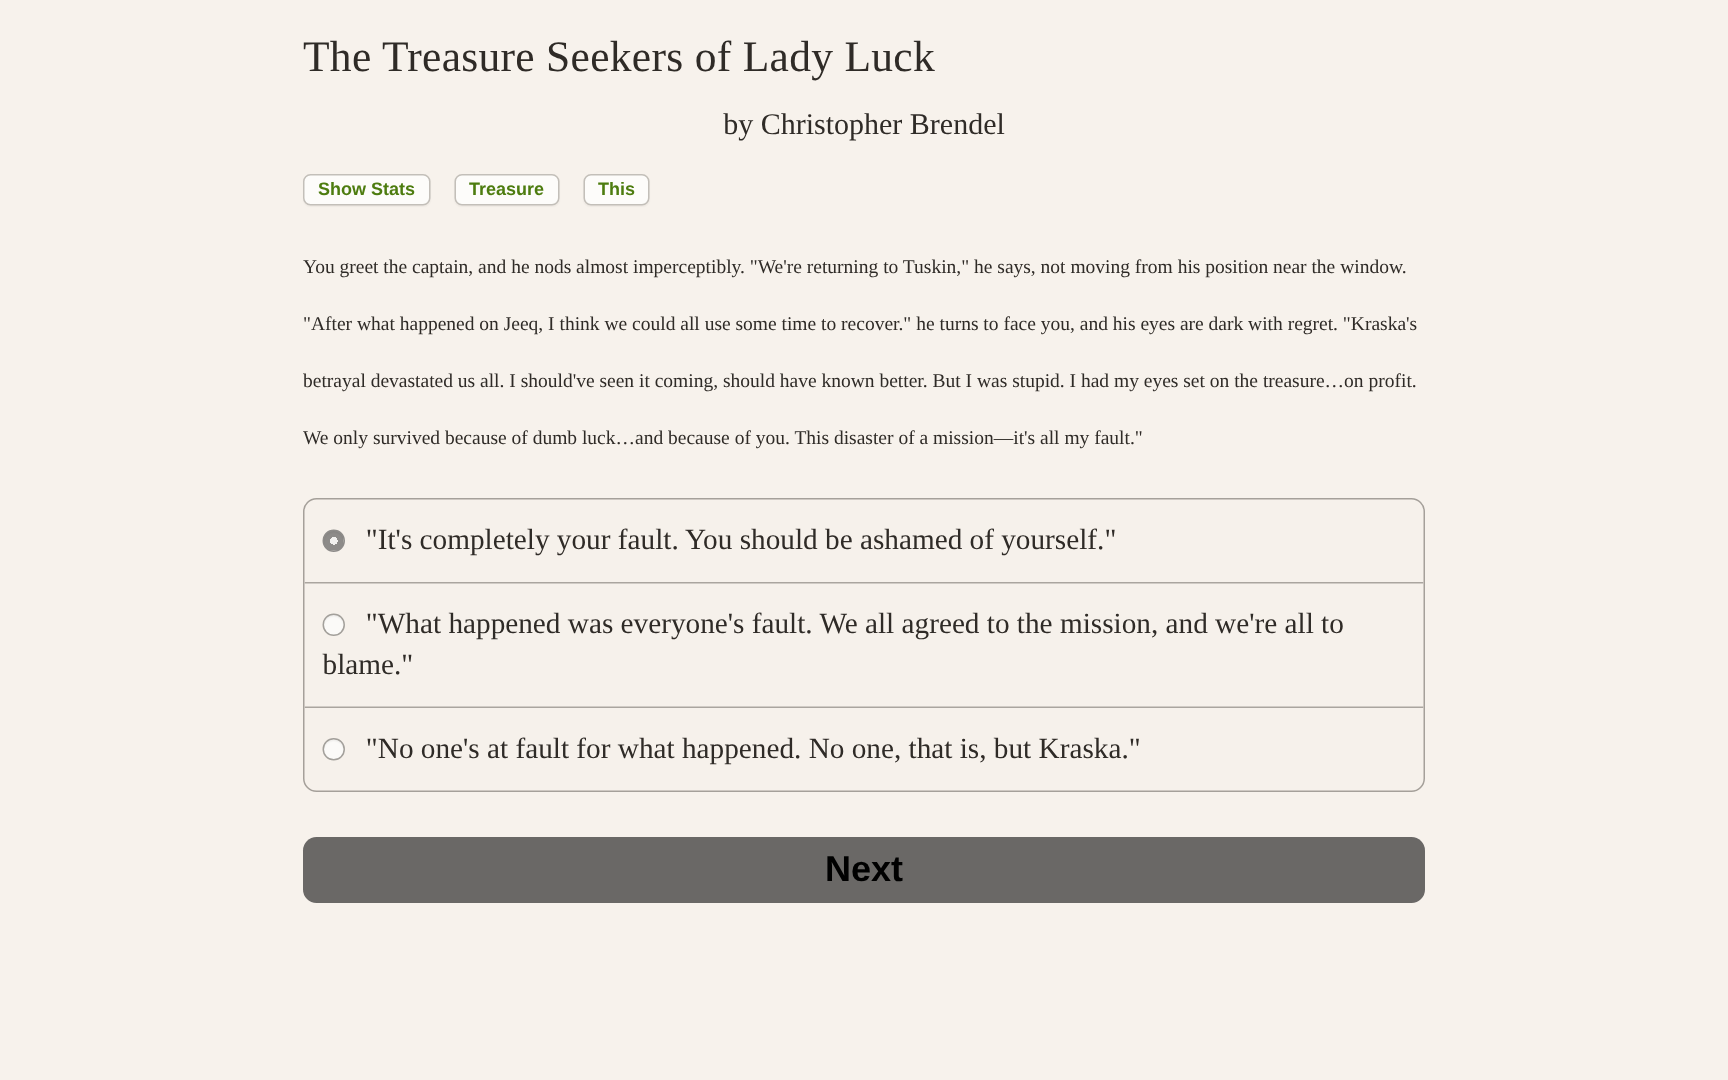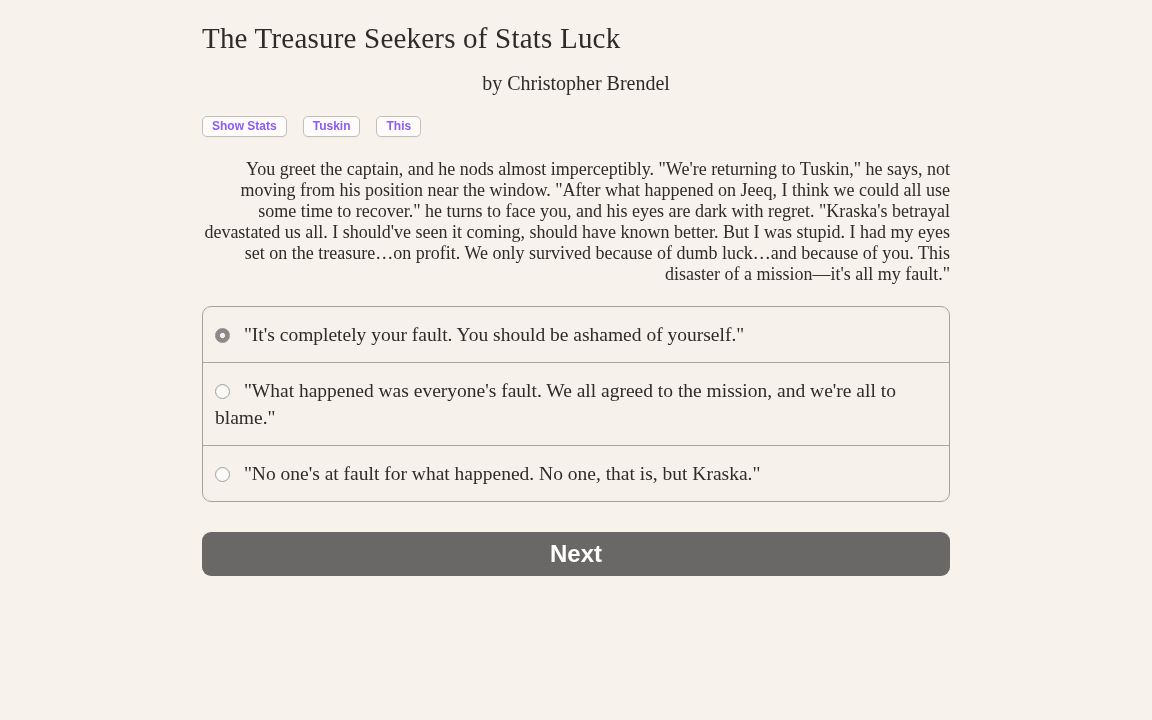--- a/index.html
+++ b/index.html
@@ -33,34 +33,33 @@
   }
   .toolbar {
     margin-top: 21px;
     display: flex;
     gap: 16px;
   }
   .toolbar-btn {
     font-family: "Liberation Sans", sans-serif;
     font-size: 12px;
     font-weight: bold;
-    color: #8b5cf6;
+    color: #4d7c0f;
     background: #fdfcfa;
     border: 1px solid #c3bfb9;
     border-radius: 5px;
     padding: 2px 9px 3px 9px;
     line-height: 14px;
     cursor: pointer;
     box-shadow: 0 1px 1px rgba(0,0,0,0.04);
   }
   .story-paragraph {
     margin: 22px 0 0 0;
-    font-size: 18px;
-    line-height: 21px;
-    text-align: right;
+    font-size: 13px;
+    line-height: 38px;
   }
   .choice-group {
     margin-top: 21px;
     border: 1px solid #a5a09a;
     border-radius: 9px;
     overflow: hidden;
     background: #f6f1eb;
   }
   .choice-row {
     display: block;
@@ -88,41 +87,41 @@
   .choice-radio:checked {
     border-color: #8d8b89;
     background: radial-gradient(circle, #f2f1ef 0 2.6px, #8d8b89 2.6px);
   }
   .next-button {
     display: block;
     width: 100%;
     margin-top: 30px;
     height: 44px;
     background: #6a6866;
-    color: #ffffff;
+    color: #000000;
     font-family: "Liberation Sans", sans-serif;
     font-size: 24px;
     font-weight: bold;
     border: none;
     border-radius: 9px;
     cursor: pointer;
   }
 </style>
 </head>
 <body>
 
 <div class="content">
 
-  <h1 class="game-title">The Treasure Seekers of Stats Luck</h1>
+  <h1 class="game-title">The Treasure Seekers of Lady Luck</h1>
 
   <p class="game-author">by Christopher Brendel</p>
 
   <div class="toolbar">
     <button class="toolbar-btn">Show Stats</button>
-    <button class="toolbar-btn">Tuskin</button>
+    <button class="toolbar-btn">Treasure</button>
     <button class="toolbar-btn">This</button>
   </div>
 
   <p class="story-paragraph">You greet the captain, and he nods almost imperceptibly. "We're returning to Tuskin," he says, not moving from his position near the window. "After what happened on Jeeq, I think we could all use some time to recover." he turns to face you, and his eyes are dark with regret. "Kraska's betrayal devastated us all. I should've seen it coming, should have known better. But I was stupid. I had my eyes set on the treasure…on profit. We only survived because of dumb luck…and because of you. This disaster of a mission—it's all my fault."</p>
 
   <div class="choice-group">
     <label class="choice-row">
       <input type="radio" name="choice" class="choice-radio" checked="" style="">
       <span>"It's completely your fault. You should be ashamed of yourself."</span>
     </label>

